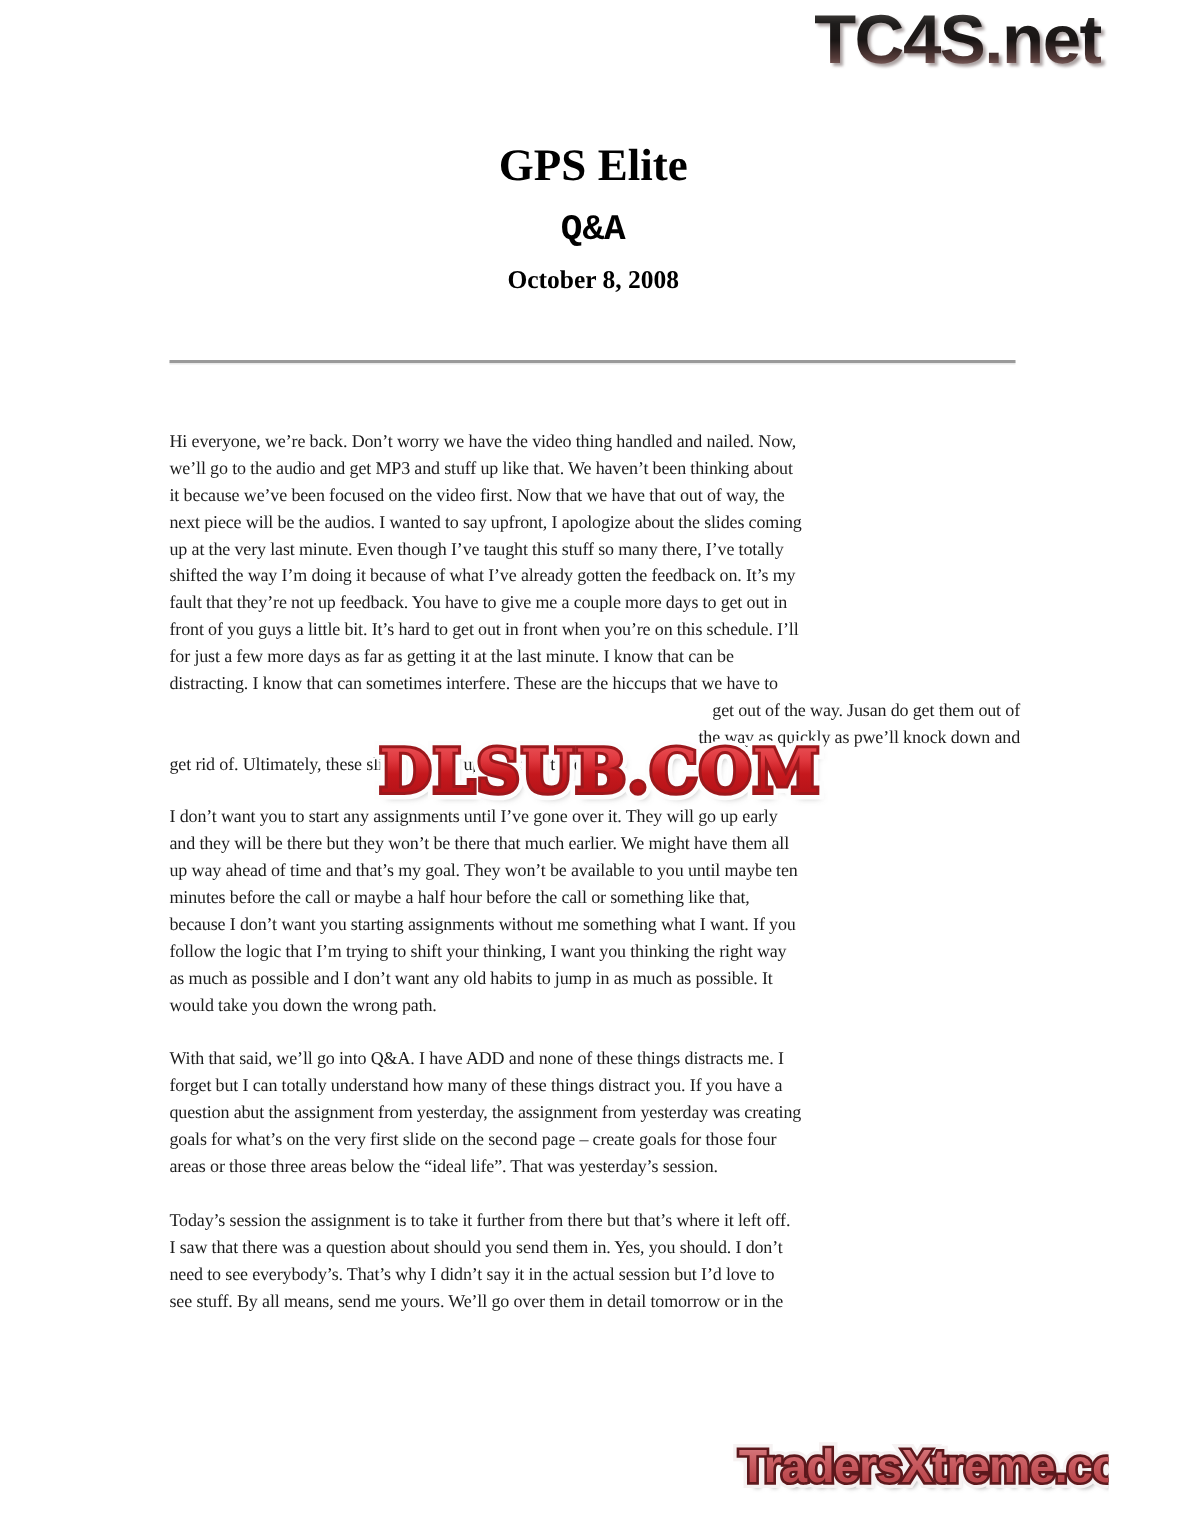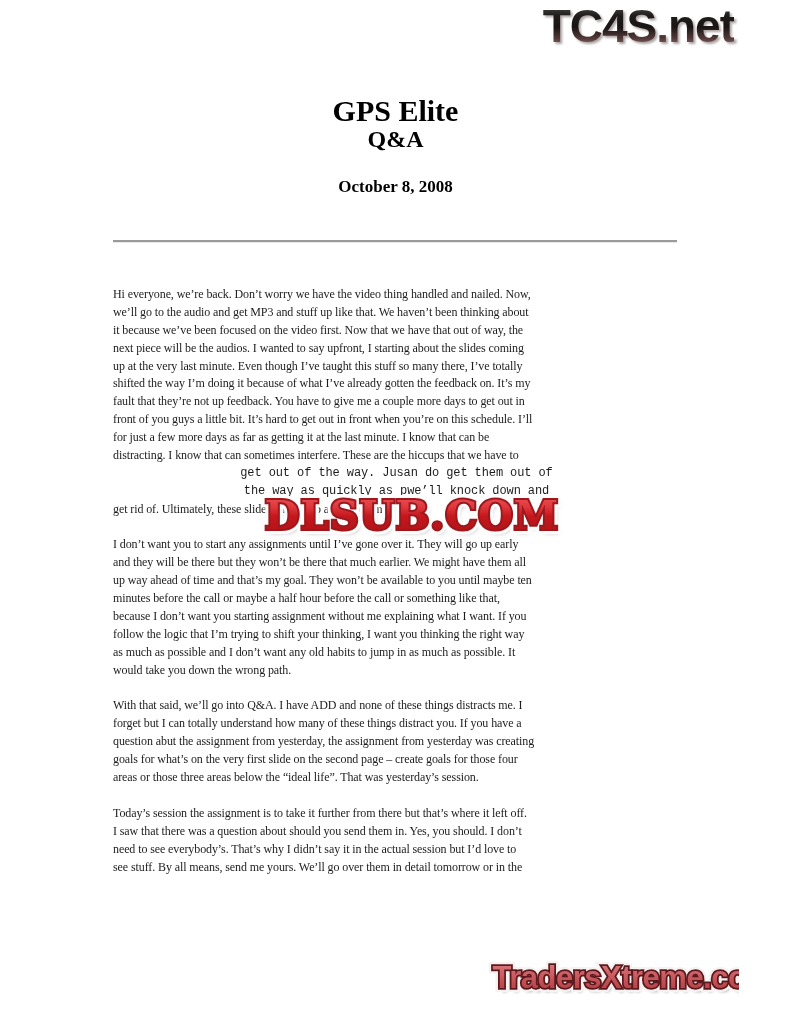--- a/index.html
+++ b/index.html
@@ -31,43 +31,43 @@
   .tc4s-shadow{ color:rgba(70,50,50,.45); filter:blur(1.2px); transform:translate(2px,2px); }
   .tc4s-fill{
     position:relative;
     background:linear-gradient(180deg,#55524f 0%,#1e1c1b 28%,#191514 52%,#553b39 78%,#a98583 100%);
     -webkit-background-clip:text; background-clip:text; color:transparent;
   }
 
   
   .title-block{position:absolute; left:0; width:791px; text-align:center; color:#000;}
   .doc-title{top:96px; font-size:30px; font-weight:bold; line-height:1;}
-  .doc-subtitle{top:127px; font-size:24px; font-weight:bold; line-height:1;}
+  .doc-subtitle{top:142px; font-size:24px; font-weight:bold; line-height:1;font-family:Liberation Mono, monospace;}
   .doc-date{top:178px; font-size:17px; font-weight:bold; line-height:1;}
 
   
   .rule{
     position:absolute; left:113px; top:240px; width:564px; height:2px;
     background:var(--rule-gray);
     box-shadow:0 1px 0 #e9e9e9;
   }
 
   
   .body-text{
     position:absolute; left:113px; top:286px; width:567px;
     font-size:12px; line-height:17.9px; letter-spacing:-0.1px;
     color:var(--body-text);
   }
   .paragraph{margin-bottom:17.9px;}
   .line{white-space:nowrap; height:17.9px;}
-  .line.split{display:flex; justify-content:center;font-family:Liberation Mono, monospace;}
+  .line.split{display:flex; justify-content:flex-end;}
 
   
   .watermark{
-    position:absolute; left:262px; top:489px; width:300px; height:52px;
+    position:absolute; left:250px; top:489px; width:300px; height:52px;
     font-family:"DejaVu Serif", serif; font-weight:bold;
     font-size:40px; line-height:52px; letter-spacing:1px;
     text-align:center;
   }
   .watermark .layer{position:absolute; left:0; top:0; width:100%; white-space:nowrap;}
   .wm-back{
     color:#fff; -webkit-text-stroke:10px #fdfdfd;
     text-shadow:3px 4px 4px rgba(110,110,110,.55);
   }
   .wm-mid{ color:var(--watermark-outline); -webkit-text-stroke:4px var(--watermark-outline); }
@@ -108,21 +108,21 @@
   <div class="title-block doc-subtitle">Q&amp;A</div>
   <div class="title-block doc-date">October 8, 2008</div>
 
   <div class="rule"></div>
 
   <div class="body-text">
       <div class="paragraph">
         <div class="line">Hi everyone, we’re back. Don’t worry we have the video thing handled and nailed. Now,</div>
         <div class="line">we’ll go to the audio and get MP3 and stuff up like that. We haven’t been thinking about</div>
         <div class="line">it because we’ve been focused on the video first. Now that we have that out of way, the</div>
-        <div class="line">next piece will be the audios. I wanted to say upfront, I starting about the slides coming</div>
+        <div class="line">next piece will be the audios. I wanted to say upfront, I apologize about the slides coming</div>
         <div class="line">up at the very last minute. Even though I’ve taught this stuff so many there, I’ve totally</div>
         <div class="line">shifted the way I’m doing it because of what I’ve already gotten the feedback on. It’s my</div>
         <div class="line">fault that they’re not up feedback. You have to give me a couple more days to get out in</div>
         <div class="line">front of you guys a little bit. It’s hard to get out in front when you’re on this schedule. I’ll</div>
         <div class="line">for just a few more days as far as getting it at the last minute. I know that can be</div>
         <div class="line">distracting. I know that can sometimes interfere. These are the hiccups that we have to</div>
         <div class="line split">
           <span>get out of the way. Jus</span>
           <span>an do get them out of</span>
         </div>
@@ -130,21 +130,21 @@
           <span>the way as quickly as p</span>
           <span>we’ll knock down and</span>
         </div>
         <div class="line">get rid of. Ultimately, these slides will be up ahead of time.</div>
       </div>
       <div class="paragraph">
         <div class="line">I don’t want you to start any assignments until I’ve gone over it. They will go up early</div>
         <div class="line">and they will be there but they won’t be there that much earlier. We might have them all</div>
         <div class="line">up way ahead of time and that’s my goal. They won’t be available to you until maybe ten</div>
         <div class="line">minutes before the call or maybe a half hour before the call or something like that,</div>
-        <div class="line">because I don’t want you starting assignment without me explaining what I want. If you</div>
+        <div class="line">because I don’t want you starting assignments without me something what I want. If you</div>
         <div class="line">follow the logic that I’m trying to shift your thinking, I want you thinking the right way</div>
         <div class="line">as much as possible and I don’t want any old habits to jump in as much as possible. It</div>
         <div class="line">would take you down the wrong path.</div>
       </div>
       <div class="paragraph">
         <div class="line">With that said, we’ll go into Q&amp;A. I have ADD and none of these things distracts me. I</div>
         <div class="line">forget but I can totally understand how many of these things distract you. If you have a</div>
         <div class="line">question abut the assignment from yesterday, the assignment from yesterday was creating</div>
         <div class="line">goals for what’s on the very first slide on the second page – create goals for those four</div>
         <div class="line">areas or those three areas below the “ideal life”. That was yesterday’s session.</div>

